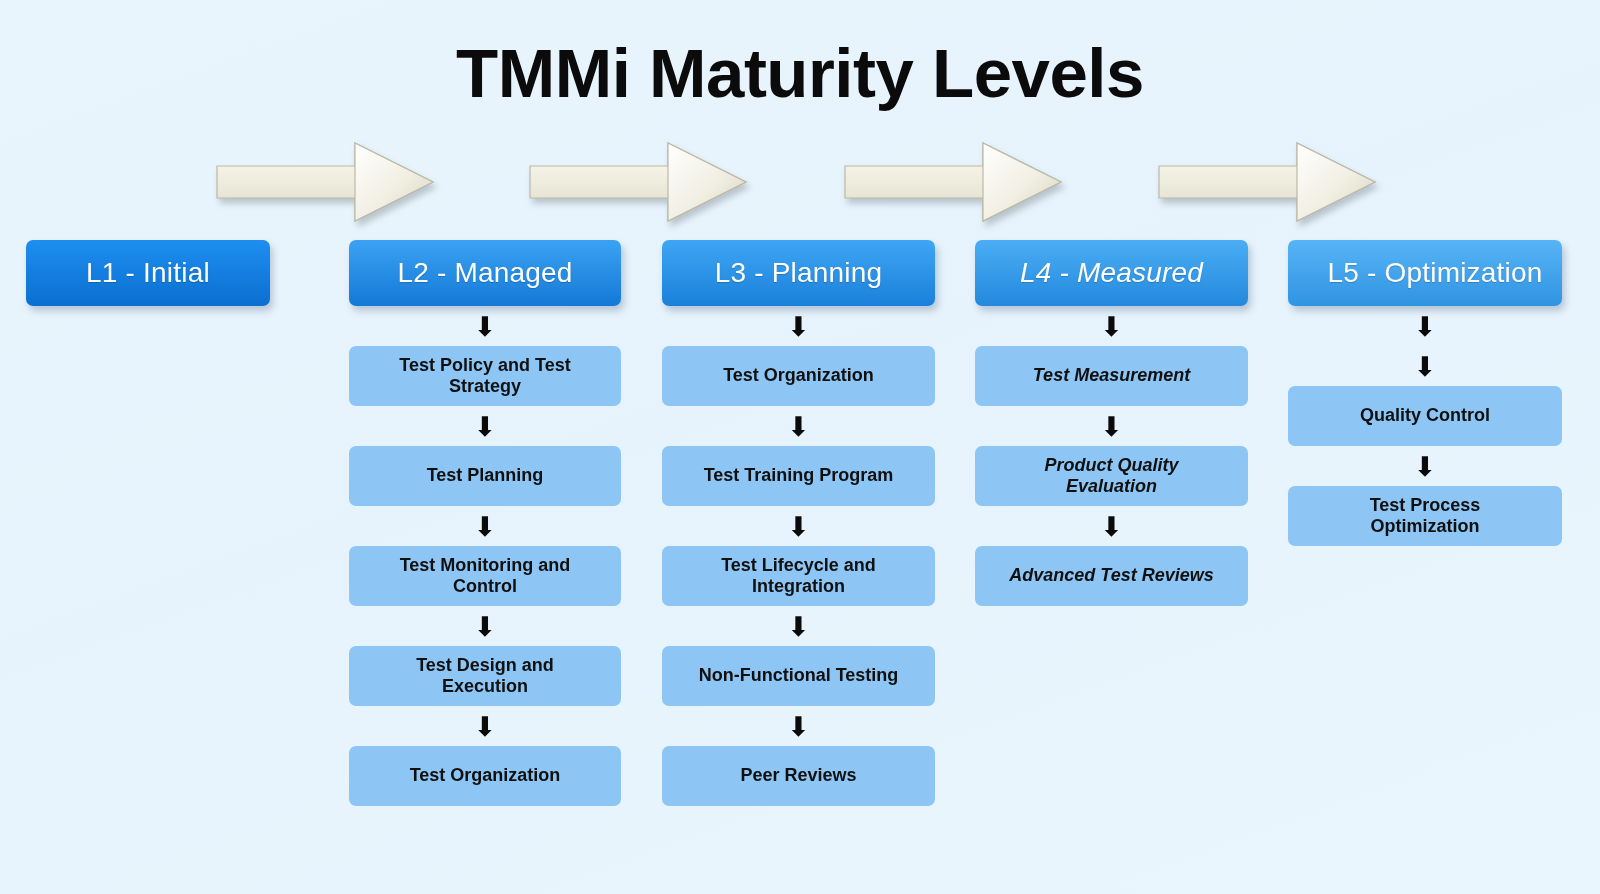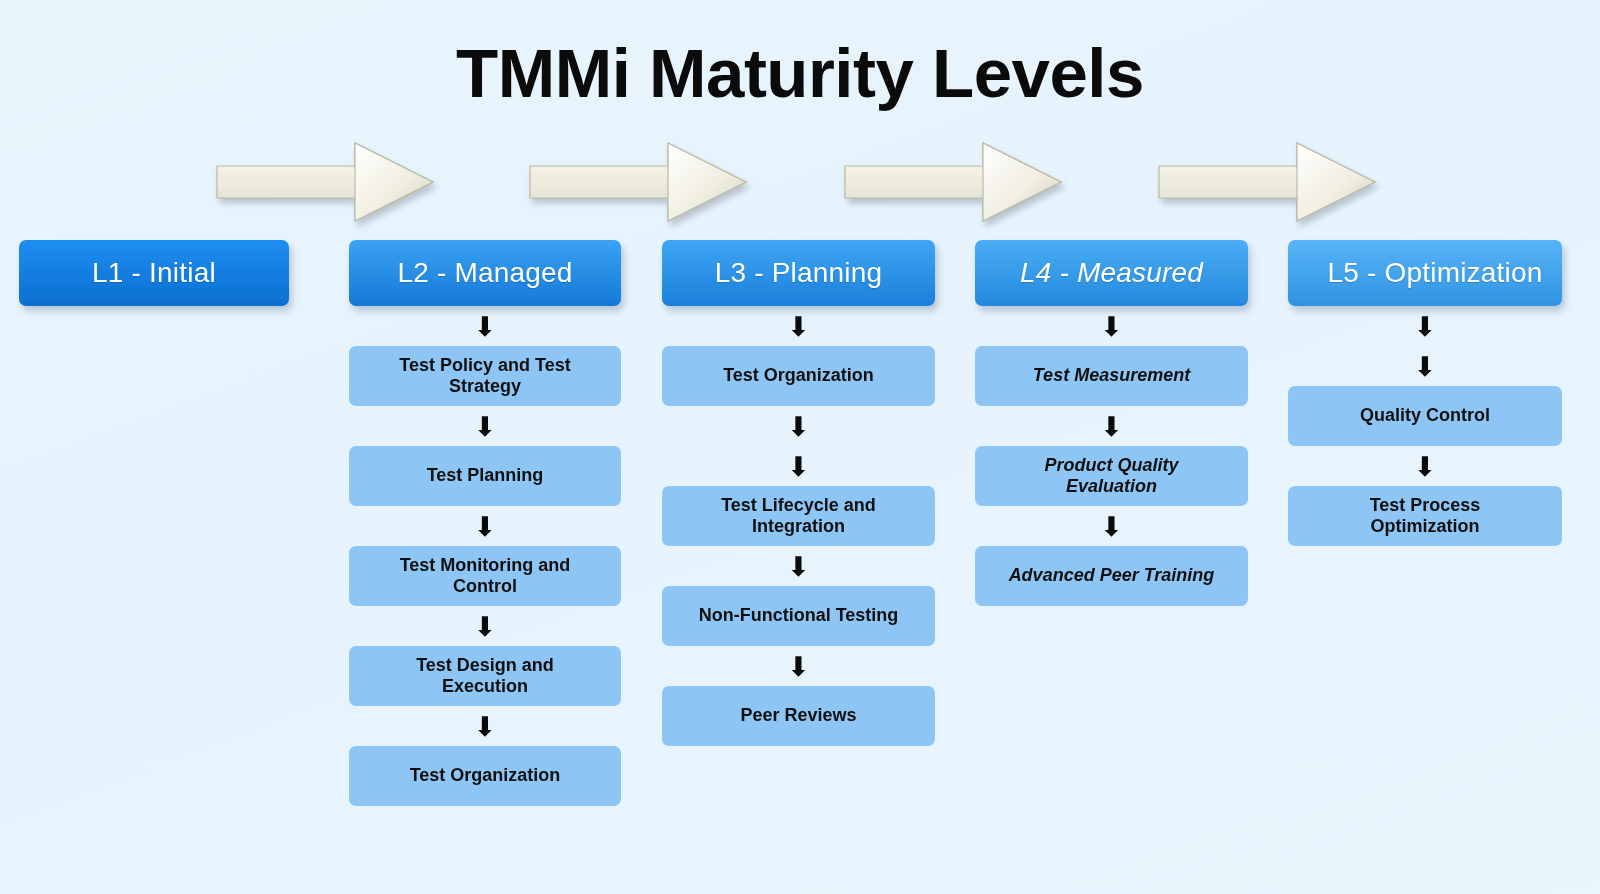--- a/index.html
+++ b/index.html
@@ -174,21 +174,21 @@
             <stop offset="100%" stop-color="#d3d1bd"></stop>
           </linearGradient>
         </defs>
         <path d="M2,26 L140,26 L140,3 L218,42 L140,81 L140,58 L2,58 Z" fill="url(#ag3)" stroke="#bcbaa6" stroke-width="1.2"></path>
         <path d="M140,3 L218,42 L140,81 L140,58 L140,26 Z" fill="url(#ah3)" stroke="#bcbaa6" stroke-width="1.2"></path>
       </svg>
     </div>
   </div>
 
 <div id="columns-root">
-    <div class="column" style="left: 19px; width: 270px; border-radius: 20px;">
+    <div class="column" style="left: 26px; width: 244px; border-radius: 20px;">
       <div class="level-header" style="background: linear-gradient(rgb(29, 142, 240) 0%, rgb(11, 111, 208) 100%);">L1 - Initial</div>
     </div>
     <div class="column" style="left: 349px; width: 272px;">
       <div class="level-header" style="background: linear-gradient(rgb(59, 162, 243) 0%, rgb(20, 121, 214) 100%);">L2 - Managed</div>
       <div class="down-arrow">⬇</div>
       <div class="pa-box">
         <span>Test Policy and Test Strategy</span>
       </div>
       <div class="down-arrow">⬇</div>
       <div class="pa-box">
@@ -207,20 +207,23 @@
         <span>Test Organization</span>
       </div>
     </div>
     <div class="column" style="left: 662px; width: 273px;">
       <div class="level-header" style="background: linear-gradient(rgb(63, 166, 244) 0%, rgb(26, 128, 218) 100%);">L3 - Planning</div>
       <div class="down-arrow">⬇</div>
       <div class="pa-box">
         <span>Test Organization</span>
       </div>
       <div class="down-arrow">⬇</div>
+      <div class="pa-box">
+        <span>Test Training Program</span>
+      </div>
       <div class="down-arrow">⬇</div>
       <div class="pa-box">
         <span>Test Lifecycle and Integration</span>
       </div>
       <div class="down-arrow">⬇</div>
       <div class="pa-box">
         <span>Non-Functional Testing</span>
       </div>
       <div class="down-arrow">⬇</div>
       <div class="pa-box">
@@ -232,21 +235,21 @@
       <div class="down-arrow">⬇</div>
       <div class="pa-box">
         <span>Test Measurement</span>
       </div>
       <div class="down-arrow">⬇</div>
       <div class="pa-box">
         <span>Product Quality Evaluation</span>
       </div>
       <div class="down-arrow">⬇</div>
       <div class="pa-box">
-        <span>Advanced Peer Training</span>
+        <span>Advanced Test Reviews</span>
       </div>
     </div>
     <div class="column" style="left: 1288px; width: 274px;">
       <div class="level-header" style="background: linear-gradient(rgb(87, 180, 246) 0%, rgb(48, 148, 227) 100%); padding-left: 20px;">L5 - Optimization</div>
       <div class="down-arrow">⬇</div>
       <div class="down-arrow">⬇</div>
       <div class="pa-box">
         <span>Quality Control</span>
       </div>
       <div class="down-arrow">⬇</div>

